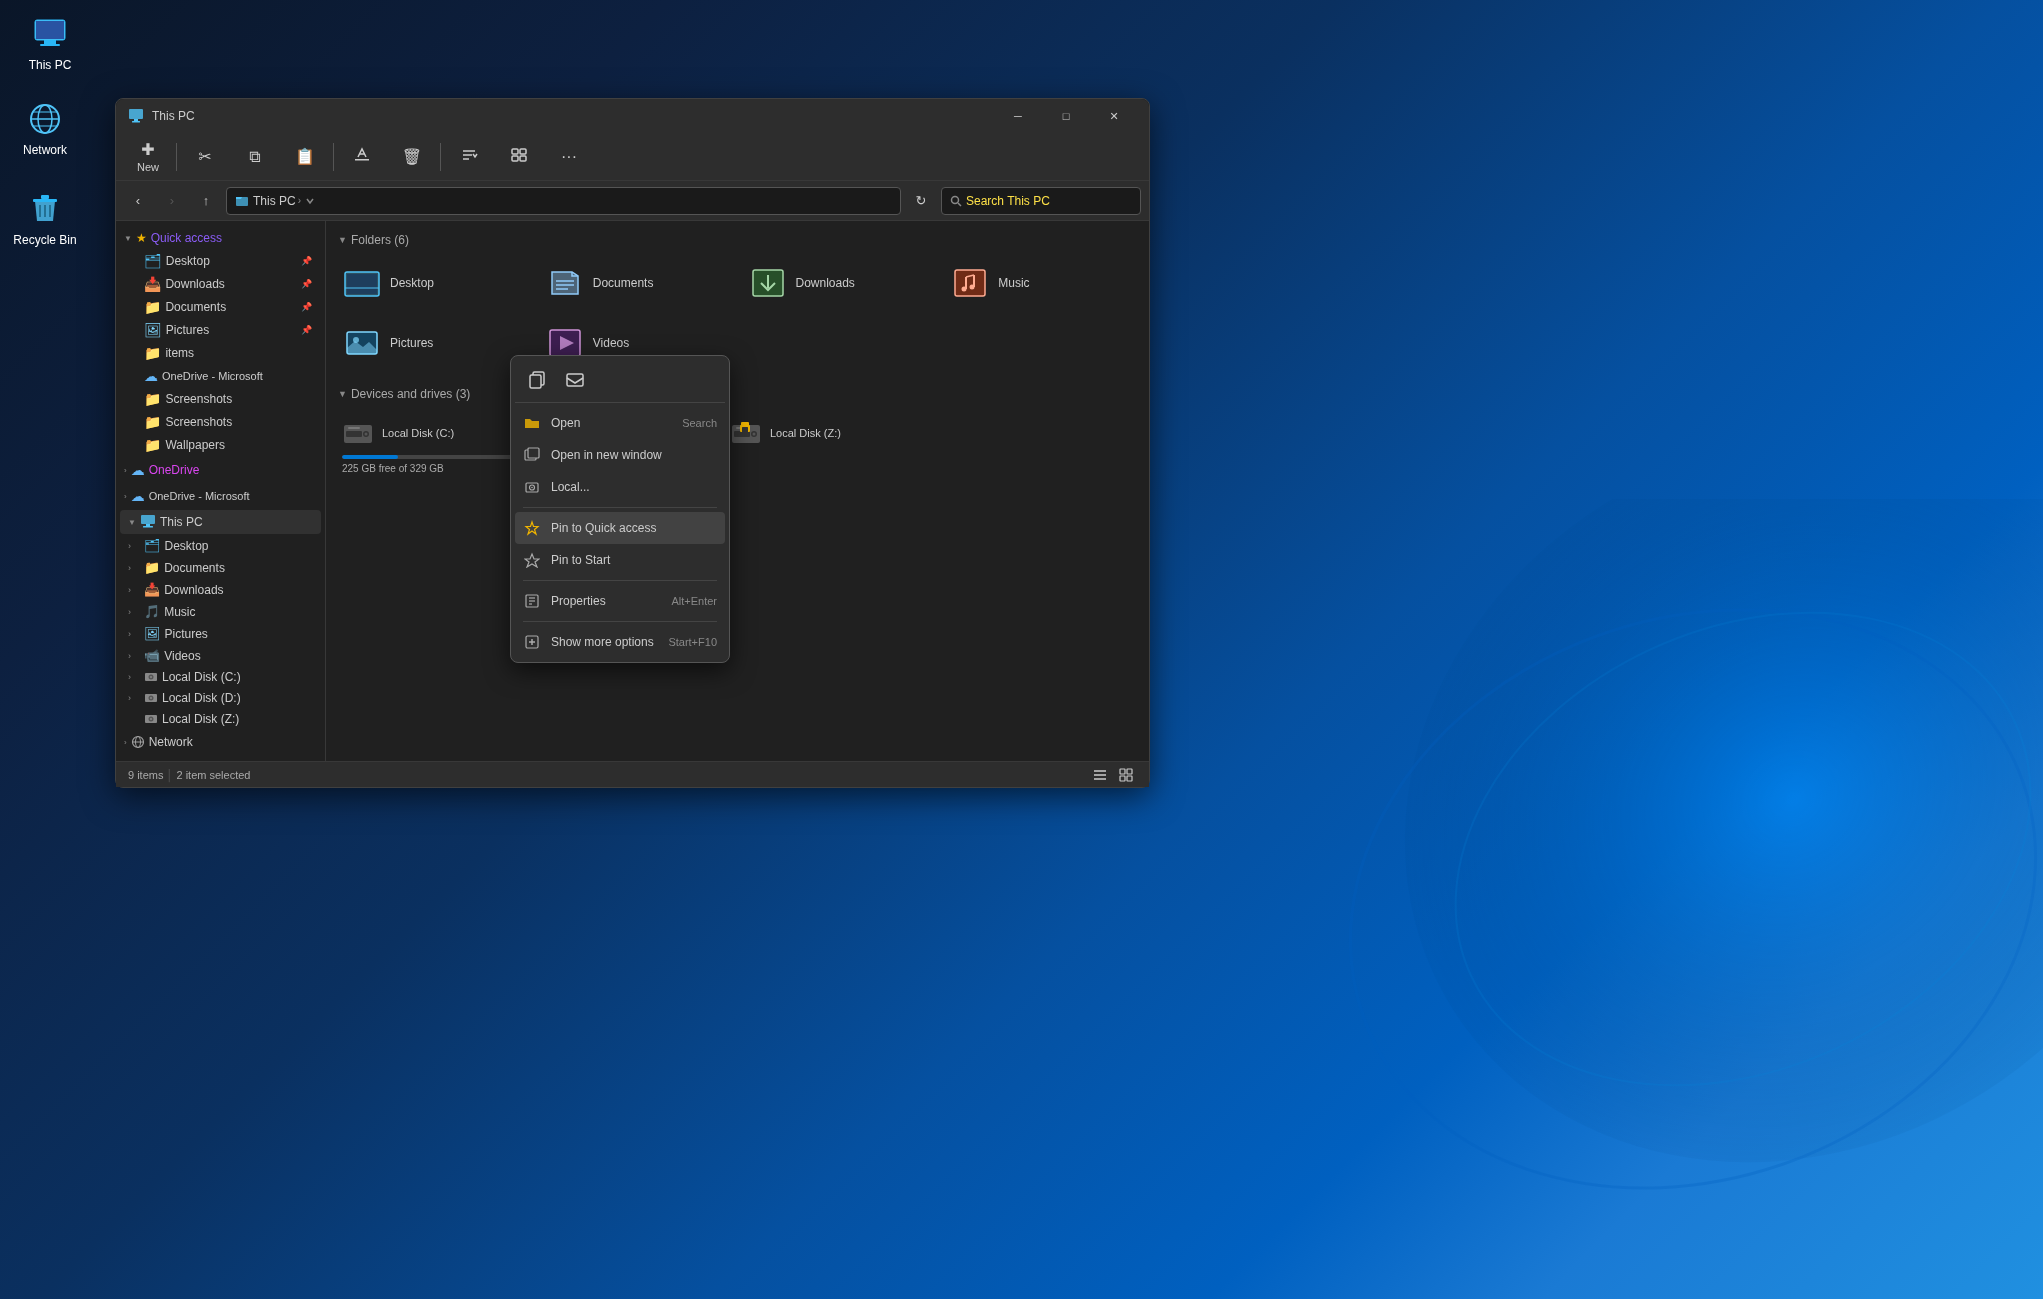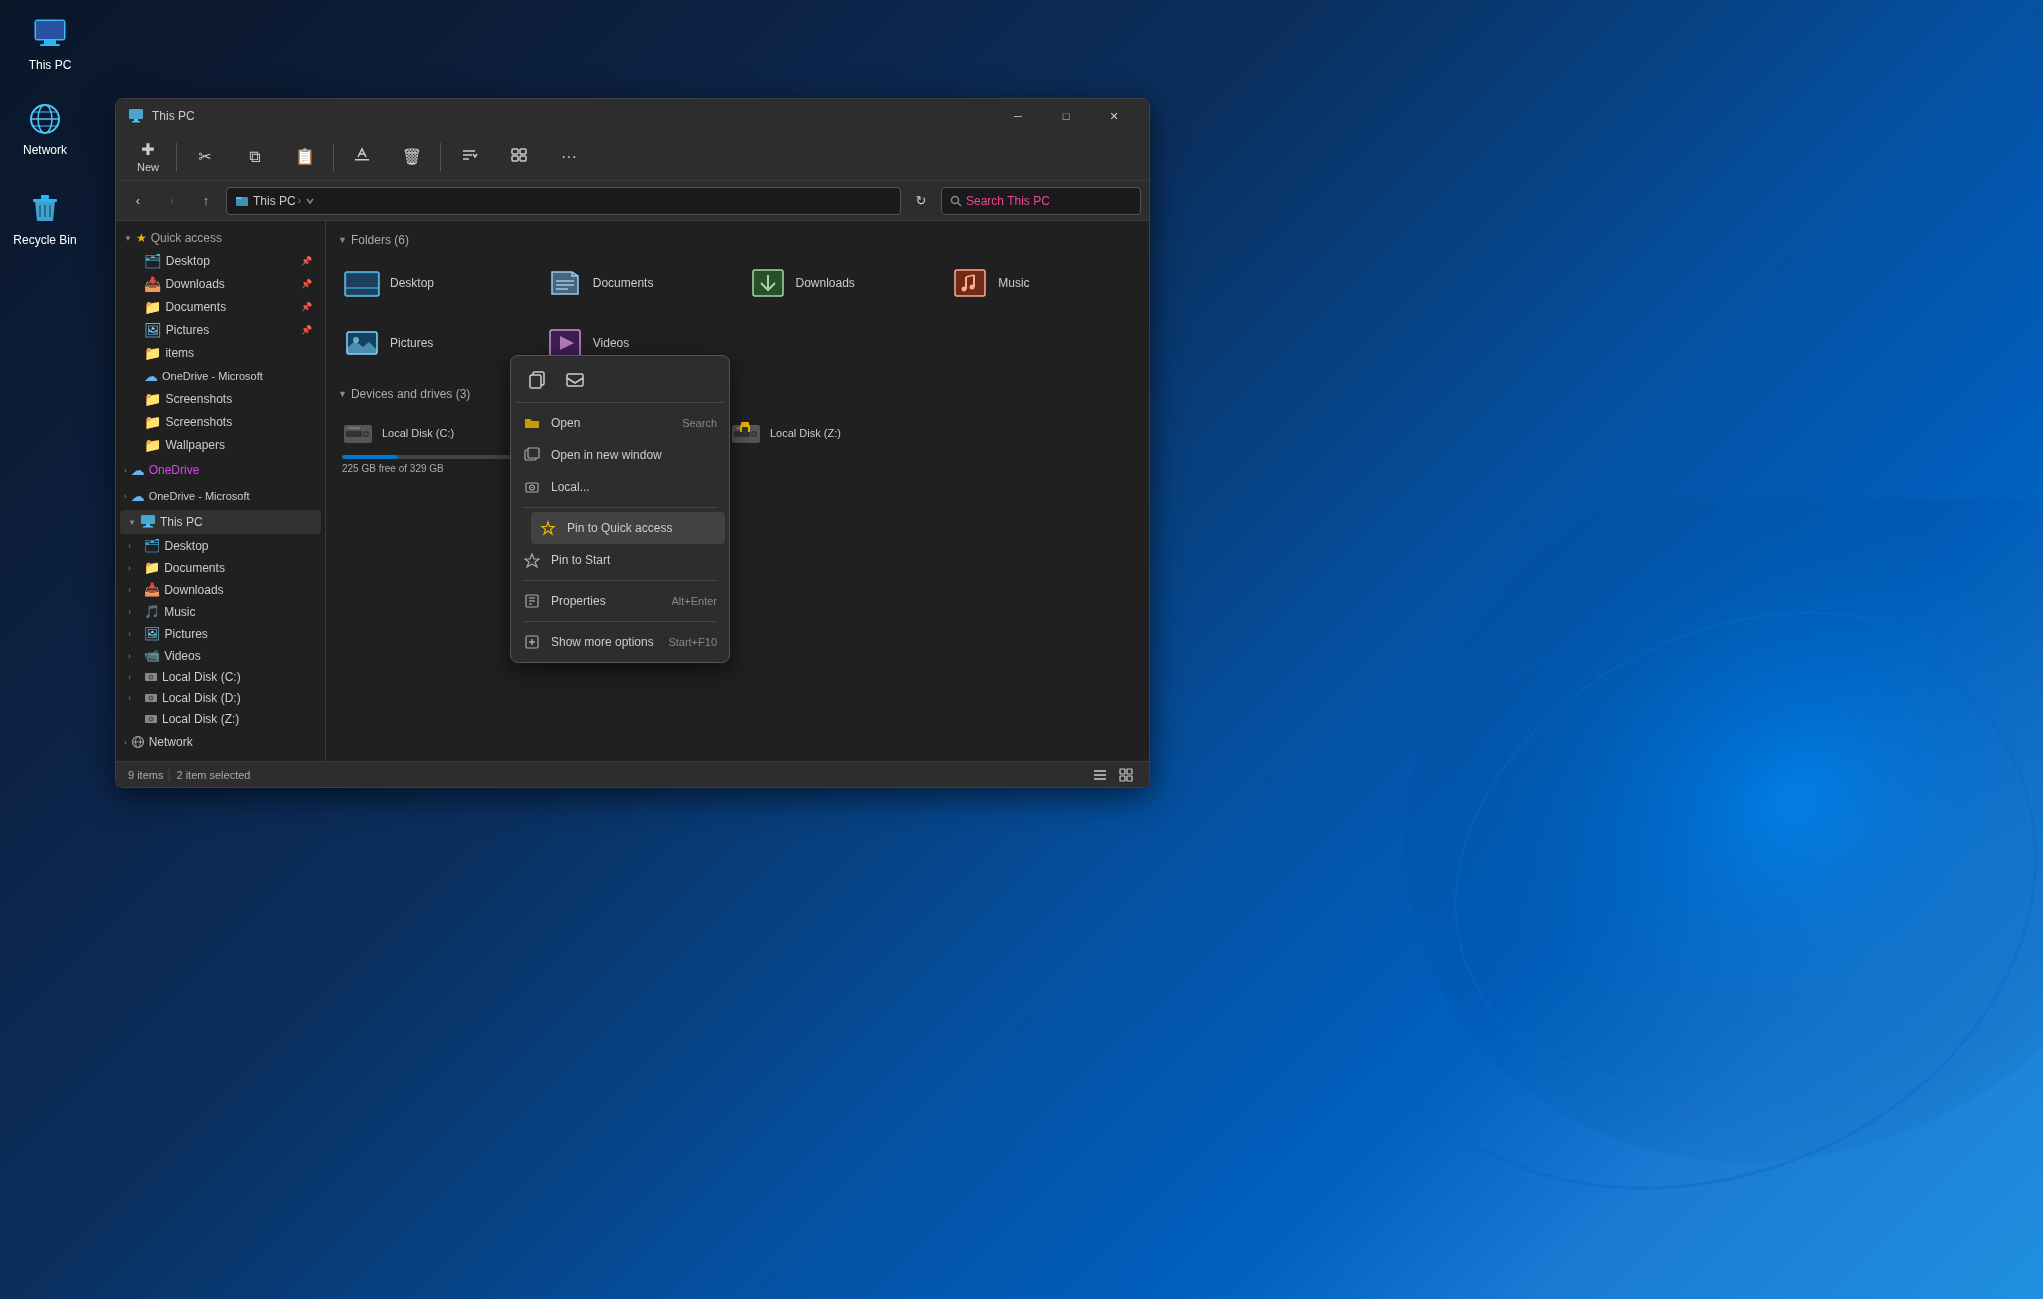--- a/index.html
+++ b/index.html
@@ -376,21 +376,21 @@
     }
     .cm-item {
       display: flex;
       align-items: center;
       padding: 7px 8px;
       gap: 10px;
       border-radius: 4px;
       cursor: pointer;
       color: #ccc;
     }
-    .cm-item.highlighted { background: rgba(255,255,255,0.1); margin-left: 16px; }
+    .cm-item.highlighted { background: rgba(255,255,255,0.1); }
     .cm-item .cm-item-icon {
       width: 18px;
       height: 18px;
       display: flex;
       align-items: center;
       justify-content: center;
       font-size: 14px;
       color: #aaa;
     }
     .cm-item .cm-item-label { flex: 1; }
@@ -565,33 +565,33 @@
       <svg width="10" height="10" viewBox="0 0 10 10">
           <polyline points="2,3 5,7 8,3" stroke="#888" stroke-width="1.5" fill="none"></polyline>
         </svg>
     </div>
     <div class="refresh-btn">↻</div>
     <div class="search-box">
       <svg width="12" height="12" viewBox="0 0 12 12">
           <circle cx="5" cy="5" r="3.5" fill="none" stroke="#888" stroke-width="1.5"></circle>
           <line x1="8" y1="8" x2="11" y2="11" stroke="#888" stroke-width="1.5"></line>
         </svg>
-      <span style="color:#ec4899;">Search This PC</span>
+      <span style="color:#fde047;">Search This PC</span>
     </div>
   </div>
 
   <div class="content-area">
 
     <div class="sidebar">
 
       <div class="sidebar-section">
         <div class="sidebar-header">
           <span style="font-size:8px;color:#888;">▼</span>
           <span style="font-size:12px;color:#f0b400;">★</span>
-          <span style="font-size:12px;color:#a3a3a3;text-align:center;">Quick access</span>
+          <span style="font-size:12px;color:#8b5cf6;text-align:center;">Quick access</span>
         </div>
         <div class="sidebar-item">
           <span class="expand-arrow"></span>
           <span style="font-size:14px;color:#4fc3f7;">🗂</span>
           <span class="item-label">Desktop</span>
           <span class="pin-icon">📌</span>
         </div>
         <div class="sidebar-item">
           <span class="expand-arrow"></span>
           <span style="font-size:14px;color:#a5d6a7;">📥</span>

